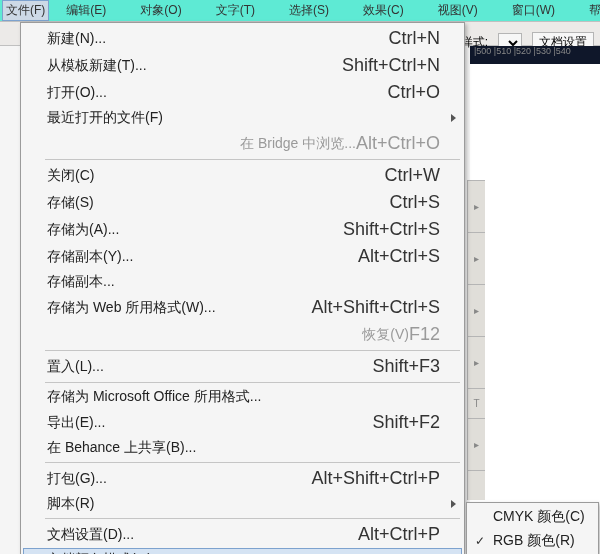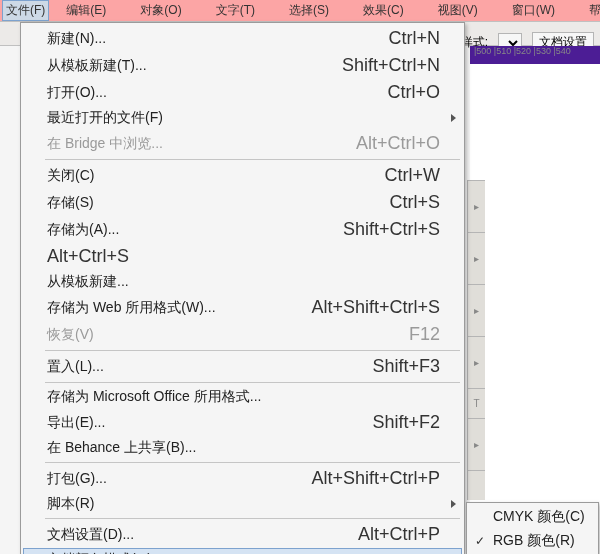--- a/index.html
+++ b/index.html
@@ -7,21 +7,21 @@
     font-family: "Microsoft YaHei", "SimSun", Arial, sans-serif;
     font-size: 13px;
     background: #f5f5f5;
     width: 600px;
     height: 554px;
     overflow: hidden;
     position: relative;
   }
   .menubar {
     display: flex;
-    background: #fca5a5;
+    background: #5eead4;
     height: 22px;
     border-bottom: 1px solid #c0c0c0;
     align-items: center;
     padding: 0 2px;
   }
   .menubar-item {
     padding: 2px 17px;
     font-size: 12px;
     color: #333;
     cursor: pointer;
@@ -87,20 +87,21 @@
     position: relative;
   }
   .menu-item:hover, .menu-item.hover {
     background: #d5e3f3;
     border: 1px solid #7da2ce;
     padding: 2px 21px 2px 23px;
   }
   .menu-item.disabled {
     color: #9a9a9a;
     cursor: default;
+    justify-content: flex-end;
   }
   .menu-label { white-space: nowrap; }
   .menu-shortcut { font-size: 18px; color: #333; white-space: nowrap; }
   .menu-item.disabled .menu-shortcut { color: #9a9a9a; }
   .menu-sep {
     height: 1px;
     background: #c5c5c5;
     margin: 2px 2px 2px 22px;
   }
   .submenu-arrow {
@@ -153,21 +154,21 @@
     justify-content:center;
     color:#888;
     font-size:10px;
   }
   .ruler {
     position: absolute;
     top: 46px;
     left: 470px;
     right: 0;
     height: 19px;
-    background: #4c1d95;
+    background: #0f172a;
     border-bottom: 1px solid #c0c0c0;
     font-size: 9px;
     color: #888;
     padding-left: 4px;
     overflow: hidden;
   }
   .canvas-area {
     position: absolute;
     top: 64px;
     left: 470px;
@@ -248,24 +249,25 @@
     </div>
     <div class="menu-item">
       <span class="menu-label">存储(S)</span>
       <span class="menu-shortcut">Ctrl+S</span>
     </div>
     <div class="menu-item">
       <span class="menu-label">存储为(A)...</span>
       <span class="menu-shortcut">Shift+Ctrl+S</span>
     </div>
     <div class="menu-item">
+      <span class="menu-label">存储副本(Y)...</span>
       <span class="menu-shortcut">Alt+Ctrl+S</span>
     </div>
     <div class="menu-item">
-      <span class="menu-label">从模板新建...</span>
+      <span class="menu-label">存储副本...</span>
     </div>
     <div class="menu-item">
       <span class="menu-label">存储为 Web 所用格式(W)...</span>
       <span class="menu-shortcut">Alt+Shift+Ctrl+S</span>
     </div>
     <div class="menu-item disabled">
       <span class="menu-label">恢复(V)</span>
       <span class="menu-shortcut">F12</span>
     </div>
     <div class="menu-sep"></div>

